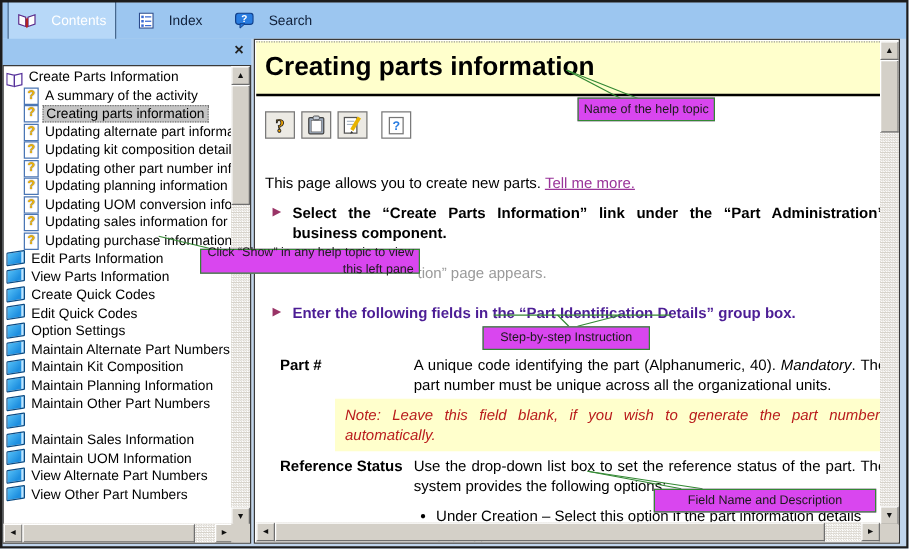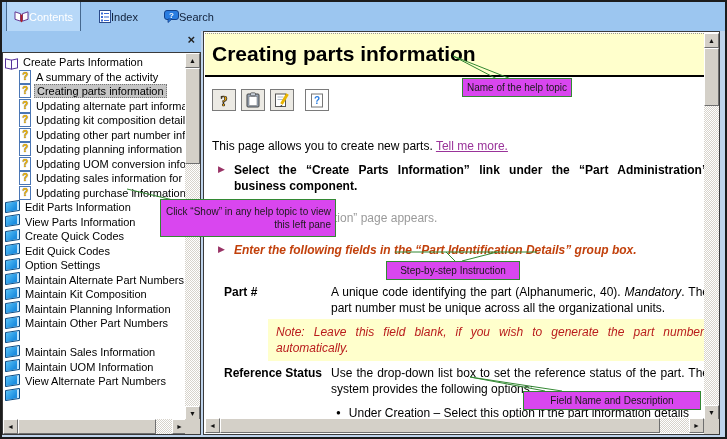--- a/index.html
+++ b/index.html
@@ -1,21 +1,21 @@
 <!DOCTYPE html>
 <html><head>
 <meta charset="utf-8">
 <style>
   html,body{margin:0;padding:0;background:#fff;font-family:"Liberation Sans","DejaVu Sans",sans-serif;}
   #window{position:relative;width:727px;height:439px;background:#BFD4EC;overflow:hidden;}
   .frame{position:absolute;inset:0;border:2px solid #1c1c1c;pointer-events:none;z-index:60;}
 
   
   .toolbar{position:absolute;left:2px;top:2px;right:2px;height:29px;background:#9CC6F0;display:flex;align-items:center;padding-left:4px;gap:10px;z-index:2;}
-  .tb-btn{display:flex;align-items:center;gap:0;font-size:11px;color:#10203a;padding:9px 7px;cursor:pointer;border:1px solid transparent;}
+  .tb-btn{display:flex;align-items:center;gap:12px;font-size:11px;color:#10203a;padding:9px 7px;cursor:pointer;border:1px solid transparent;}
   .tb-btn.active{background:#B7D8F8;border:1px solid #46688e;color:#fff;}
   .tb-btn svg{display:block;}
 
   
   .left-band{position:absolute;left:2px;top:31px;width:199px;height:21px;background:#9CC6F0;z-index:2;}
   .close-x{position:absolute;right:6px;top:2px;font-size:13px;font-weight:bold;color:#222;cursor:pointer;line-height:14px;}
   .tree-pane{position:absolute;left:2px;top:52px;width:199px;height:383px;background:#fff;border:1px solid #3a3a3a;box-sizing:border-box;z-index:2;}
   .tree-rows{position:absolute;left:2px;top:2px;right:15px;bottom:15px;overflow:hidden;text-align:right;}
   .tree-row{display:flex;align-items:center;height:14.5px;font-size:11px;white-space:nowrap;cursor:pointer;color:#000;}
   .tree-row.lvl1{padding-left:14px;}
@@ -51,34 +51,34 @@
   .topic-btn{width:24px;height:22px;background:#ECEAE4;border:1px solid #7a7a7a;padding:0;display:flex;align-items:center;justify-content:center;cursor:pointer;}
   .topic-btn.last{margin-left:6px;background:#fff;}
   .body-text{font-size:12px;line-height:16px;color:#000;}
   .intro{position:absolute;left:8px;top:106px;}
   .intro a{color:#993399;text-decoration:underline;cursor:pointer;}
   .bullet{position:absolute;left:14px;display:flex;}
   .bullet .tri{color:#993366;font-size:9px;line-height:15px;margin-right:9px;flex:none;}
   .bullet .btxt{font-weight:bold;text-align:justify;width:474px;}
   .b1{top:130px;}
   .b2{top:210px;}
-  .b2 .btxt{color:#c2410c;font-style:italic;}
+  .b2 .btxt{color:#4c1d95;}
   .gray-frag{position:absolute;left:130px;top:178px;color:#9a9a9a;}
   .field{position:absolute;left:8px;}
   .f1{top:252px;} .f2{top:333px;}
   .fname{position:absolute;left:0;top:0;font-weight:bold;white-space:nowrap;margin-left:12px;}
   .fdesc{position:absolute;left:119px;top:0;width:378px;text-align:justify;}
   .note{position:absolute;left:64px;top:287px;width:444px;background:#FFFFCC;color:#b91c1c;font-style:italic;text-align:justify;padding:5px 8px;box-sizing:border-box;}
   .opt-bullet{position:absolute;left:132px;top:373px;display:flex;width:370px;}
   .opt-bullet .dot{font-size:8px;line-height:16px;margin-right:8px;}
 
   
   .callout{position:absolute;background:#d946ef;border:1px solid #338833;font-size:10px;color:#1a1a1a;text-align:right;z-index:10;display:flex;align-items:center;justify-content:center;box-sizing:border-box;line-height:13px;}
   .c1{left:462px;top:78px;width:110px;height:19px;}
-  .c2{left:160px;top:199px;width:176px;height:38px;padding:2px 4px;}
+  .c2{left:160px;top:199px;width:176px;height:20px;padding:2px 4px;}
   .c3{left:386px;top:261px;width:134px;height:19px;}
   .c4{left:523px;top:391px;width:178px;height:19px;}
   #leaders{position:absolute;inset:0;z-index:9;pointer-events:none;}
 </style>
 </head>
 <body>
 
 <div id="window">
 
   <div class="toolbar">
@@ -211,20 +211,21 @@
         <div class="tree-row lvl0 ic-book">
           <span class="tree-icon"></span>
           <span class="tree-label">Maintain UOM Information</span>
         </div>
         <div class="tree-row lvl0 ic-book">
           <span class="tree-icon"></span>
           <span class="tree-label">View Alternate Part Numbers</span>
         </div>
         <div class="tree-row lvl0 ic-book">
           <span class="tree-icon"></span>
+          <span class="tree-label">View Other Part Numbers</span>
         </div>
       </div>
     <div class="sb tree-vsb">
       <div class="sb-track-v"></div>
       <div class="sb-btn" style="top:0;">▲</div>
       <div class="sb-thumb" style="top:15px;left:0;width:15px;height:96px;"></div>
       <div class="sb-btn" style="bottom:0;">▼</div>
     </div>
     <div class="sb tree-hsb">
       <div class="sb-track-h"></div>

